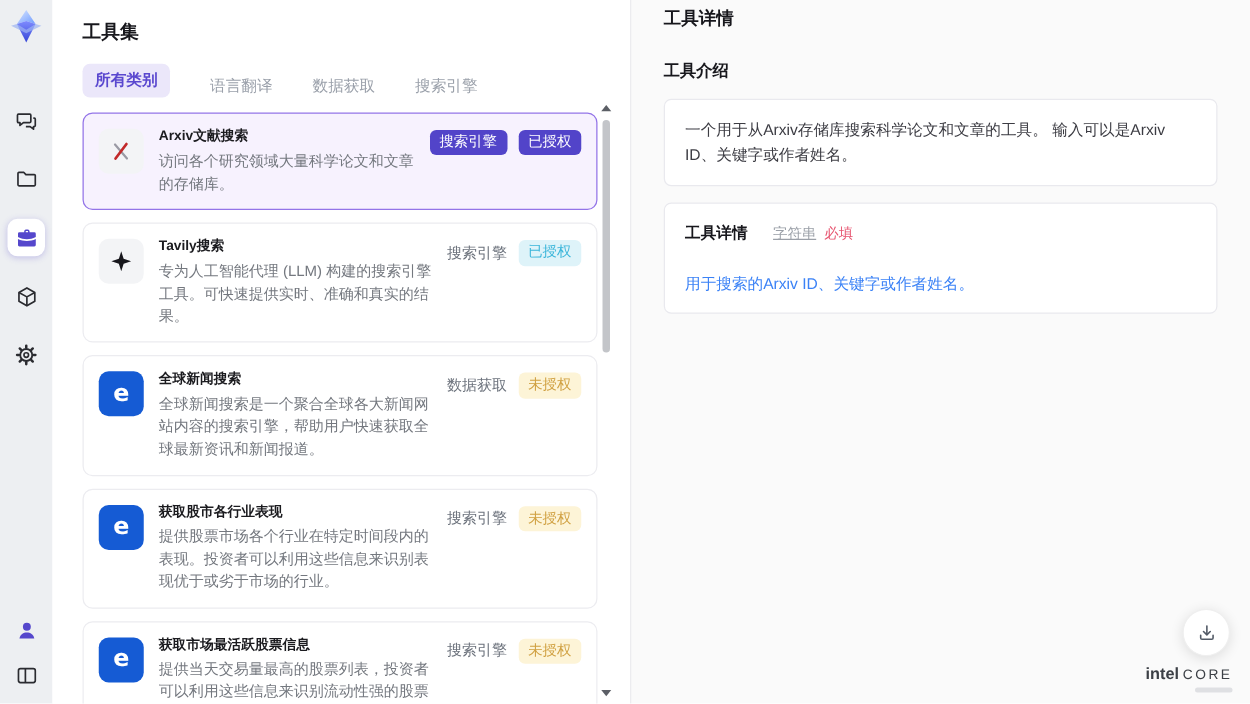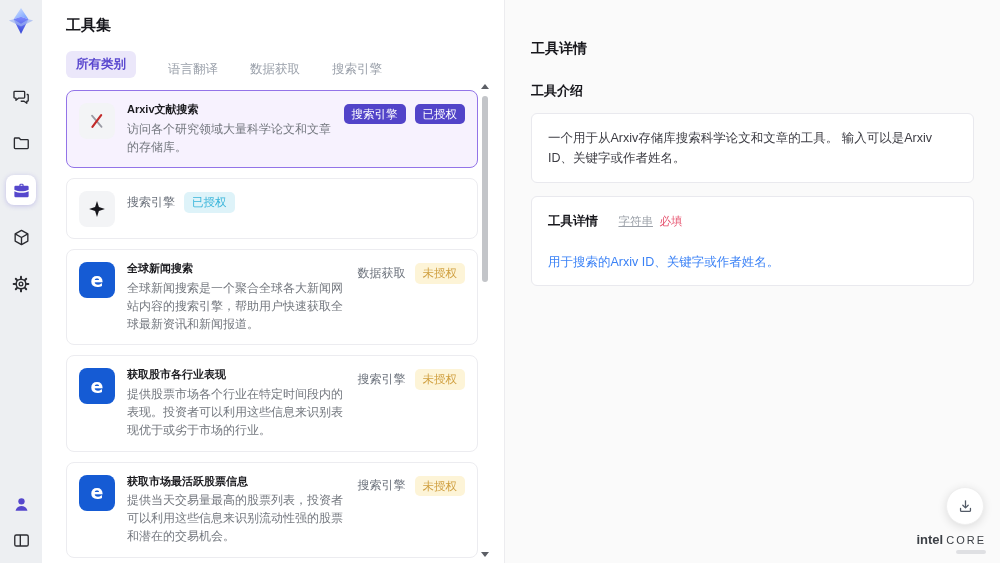--- a/index.html
+++ b/index.html
@@ -39,21 +39,21 @@
   .cat-plain { font-size:12px; color:#6d737d; }
 
   
   .scrollbar { position:absolute; top:84px; bottom:6px; right:14px; width:10px; }
   .sb-thumb { position:absolute; top:12px; left:2px; width:6px; height:186px; background:#c3c5c9; border-radius:3px; cursor:pointer; }
   .sb-arrow { position:absolute; left:1px; width:0; height:0; border-left:4px solid transparent; border-right:4px solid transparent; cursor:pointer; }
   .sb-arrow.up { top:0; border-bottom:5px solid #5c5f66; }
   .sb-arrow.down { bottom:0; border-top:5px solid #5c5f66; }
 
   
-  .detail-panel { position:absolute; left:504px; top:0; width:496px; height:563px; background:#fafafa; border-left:1px solid #ececef; padding:36px 26px; }
+  .detail-panel { position:absolute; left:504px; top:0; width:496px; height:563px; background:#fafafa; border-left:1px solid #ececef; padding:2px 26px; }
   .detail-title { font-size:14px; font-weight:bold; color:#17171c; margin-top:4px; }
   .section-heading { font-size:13px; font-weight:bold; color:#17171c; margin-top:24px; }
   .card { margin-top:13px; background:#fff; border:1px solid #e9e9ee; border-radius:6px; padding:14px 16px; }
   .intro-text { font-size:12.5px; color:#3c3c43; line-height:1.6; }
   .param-name { font-size:12.5px; font-weight:bold; color:#17171c; }
   .param-type { font-size:11.5px; color:#9ba0a8; margin-left:16px;text-decoration:underline; }
   .param-required { font-size:11.5px; color:#e75570; margin-left:2px; }
   .param-desc { margin-top:24px; font-size:12.5px; color:#3b82f6; }
 
   
@@ -181,20 +181,24 @@
       <span class="cat chip chip-purple">搜索引擎</span>
       <span class="auth chip chip-purple">已授权</span>
     </div>
   </div>
         <div class="tool-item">
     <div class="tool-icon icon bg-tavily">
             <svg viewBox="0 0 24 24" width="20" height="20" fill="#17171c">
               <path d="M12 2.5l2.3 7.2 7.2 2.3-7.2 2.3L12 21.5l-2.3-7.2-7.2-2.3 7.2-2.3z"></path>
             </svg>
           </div>
+    <div class="tool-main">
+      <div class="tool-name">Tavily搜索</div>
+      <div class="tool-desc">专为人工智能代理 (LLM) 构建的搜索引擎工具。可快速提供实时、准确和真实的结果。</div>
+    </div>
     <div class="tool-badges">
       <span class="cat cat-plain">搜索引擎</span>
       <span class="auth chip chip-cyan">已授权</span>
     </div>
   </div>
         <div class="tool-item">
     <div class="tool-icon icon bg-news-blue">
             <span class="news-e">e</span>
           </div>
     <div class="tool-main">

